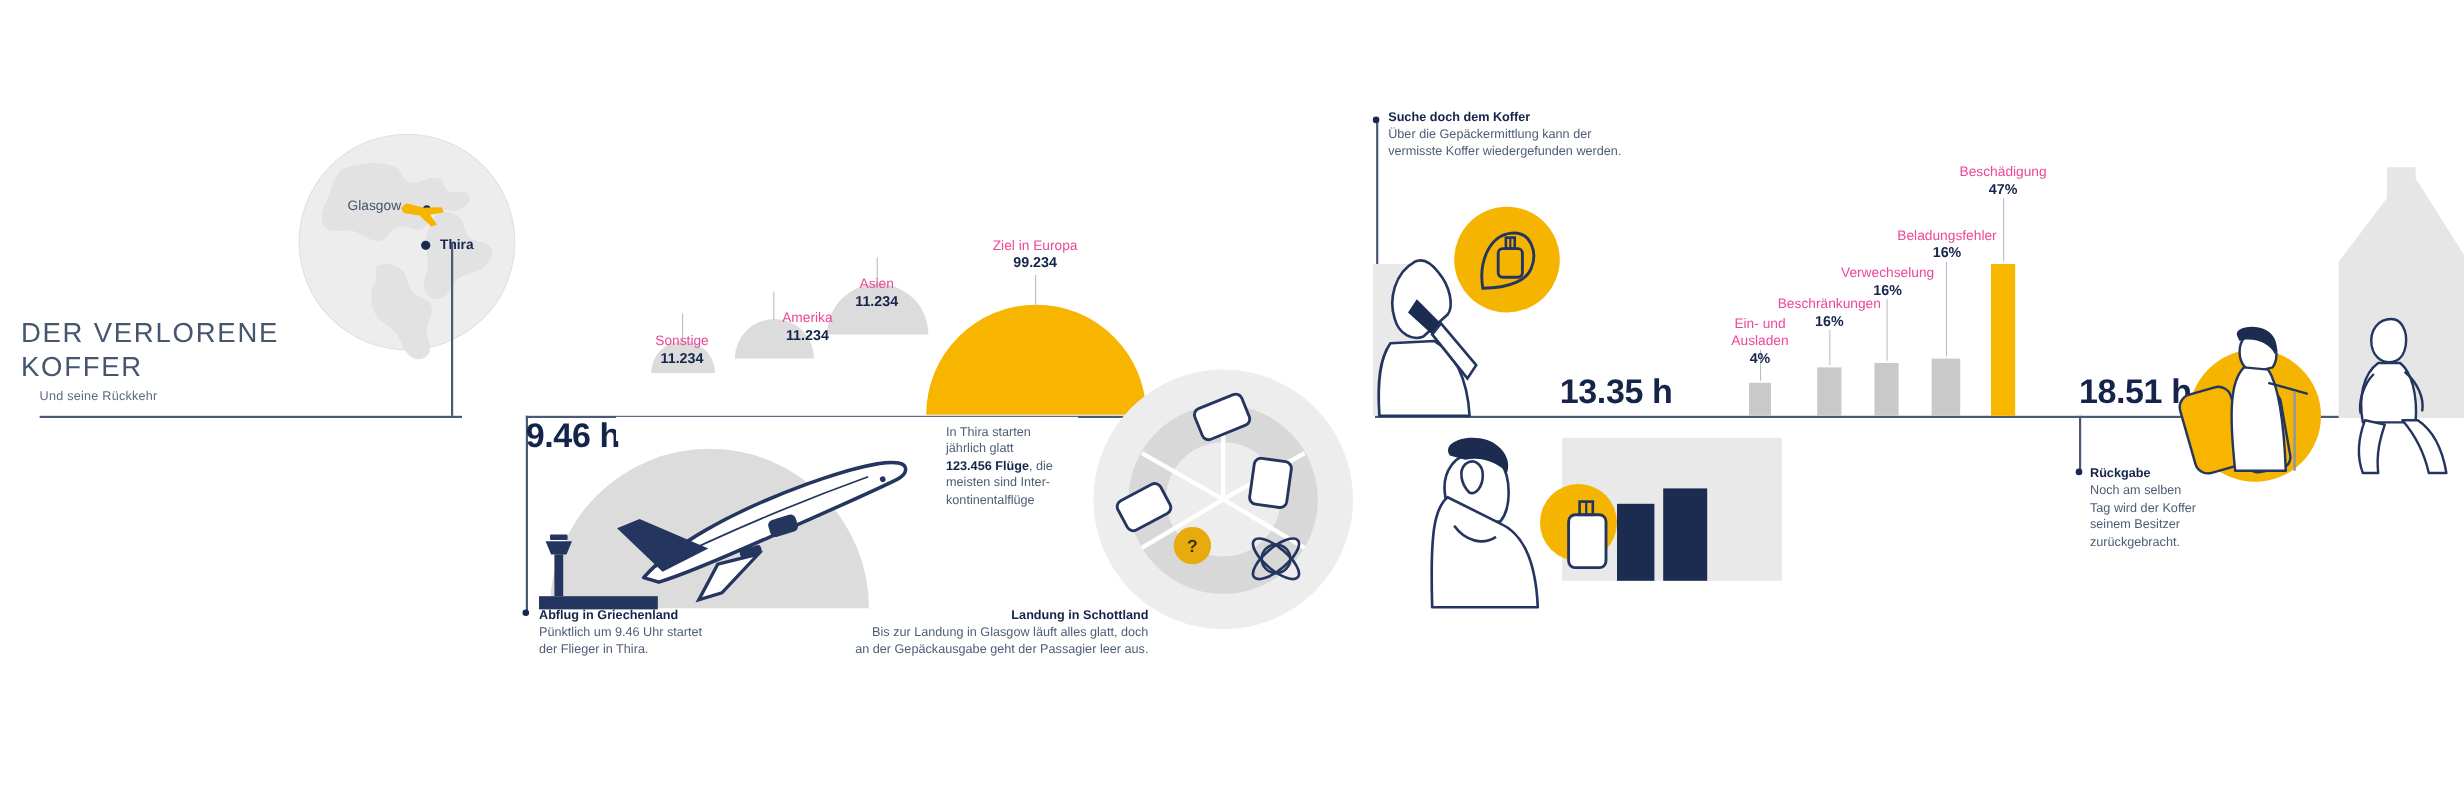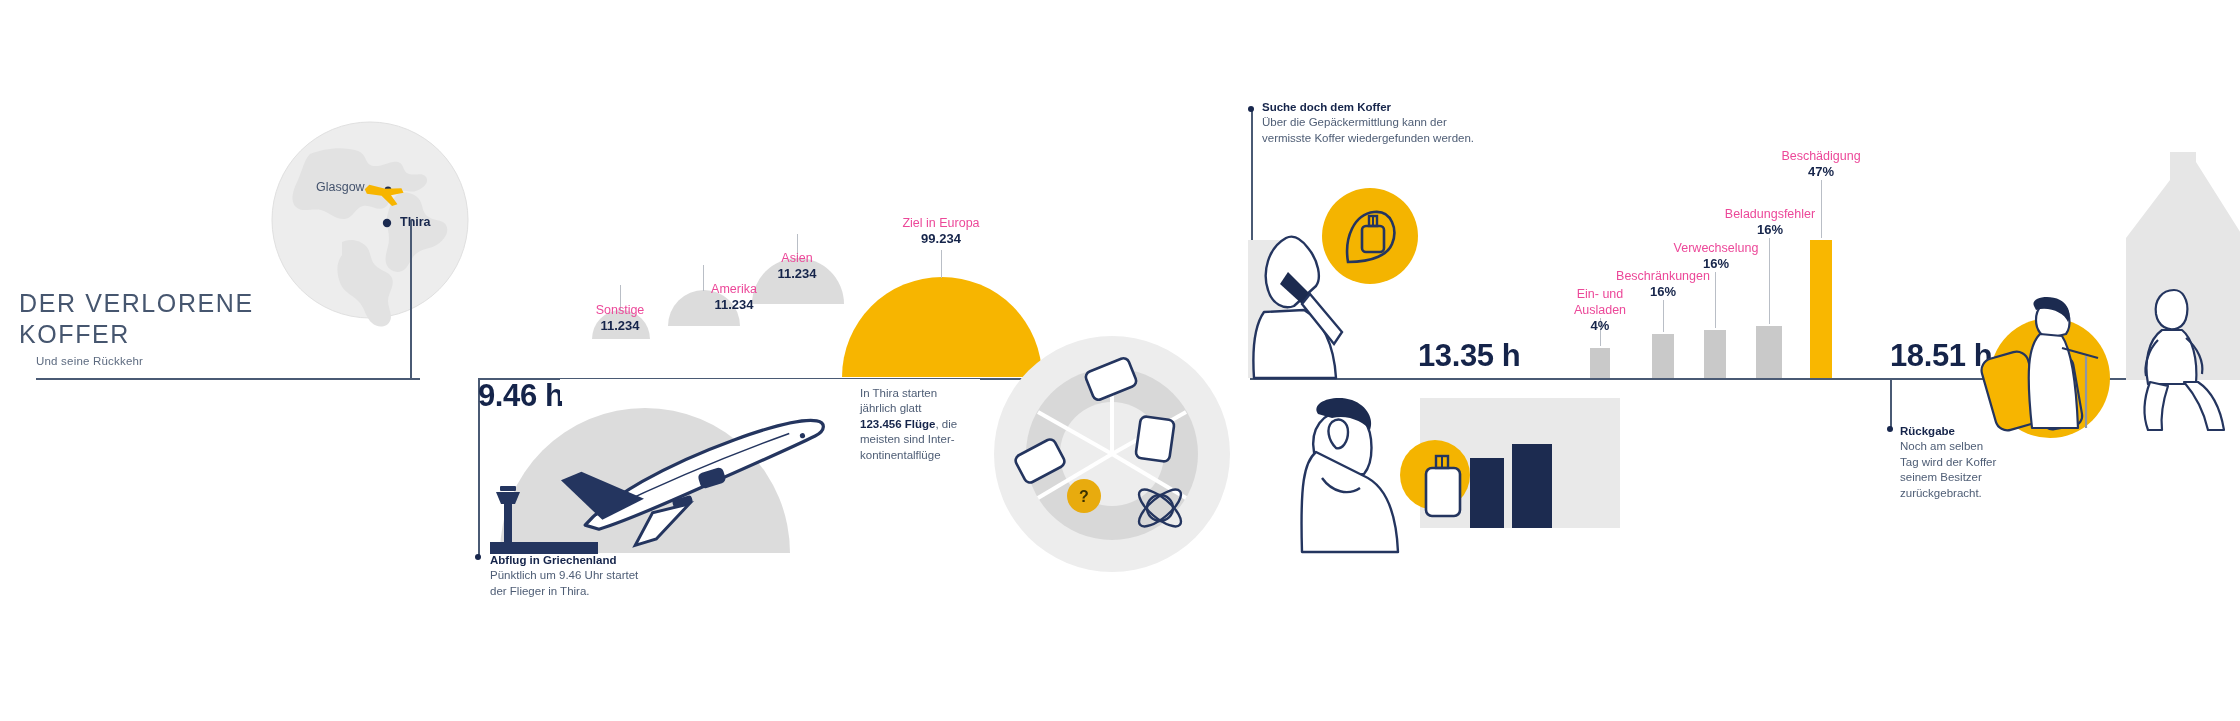--- a/index.html
+++ b/index.html
@@ -169,20 +169,25 @@
   </div>
 
   <div class="cap" style="left:860px;top:386px;width:200px;">
     <span>In Thira starten</span><br>
     <span>jährlich glatt</span><br>
     <b>123.456 Flüge</b><span>, die</span><br>
     <span>meisten sind Inter-</span><br>
     <span>kontinentalflüge</span>
   </div>
 
+  <div class="cap right" style="left:700px;top:553px;width:344px;">
+    <b>Landung in Schottland</b><br>
+    <span>Bis zur Landung in Glasgow läuft alles glatt, doch</span><br>
+    <span>an der Gepäckausgabe geht der Passagier leer aus.</span>
+  </div>
 
   <div class="abs" style="left:1020px;top:368px;">
     <svg width="230" height="200" viewBox="0 0 230 200" aria-hidden="true">
       <circle cx="92" cy="86" r="118" fill="#ededed"></circle>
       <circle cx="92" cy="86" r="86" fill="#d8d8d8"></circle>
       <circle cx="92" cy="86" r="52" fill="#ededed"></circle>
       <g stroke="#ffffff" stroke-width="4">
         <line x1="92" y1="86" x2="92" y2="0"></line>
         <line x1="92" y1="86" x2="166" y2="44"></line>
         <line x1="92" y1="86" x2="166" y2="130"></line>

